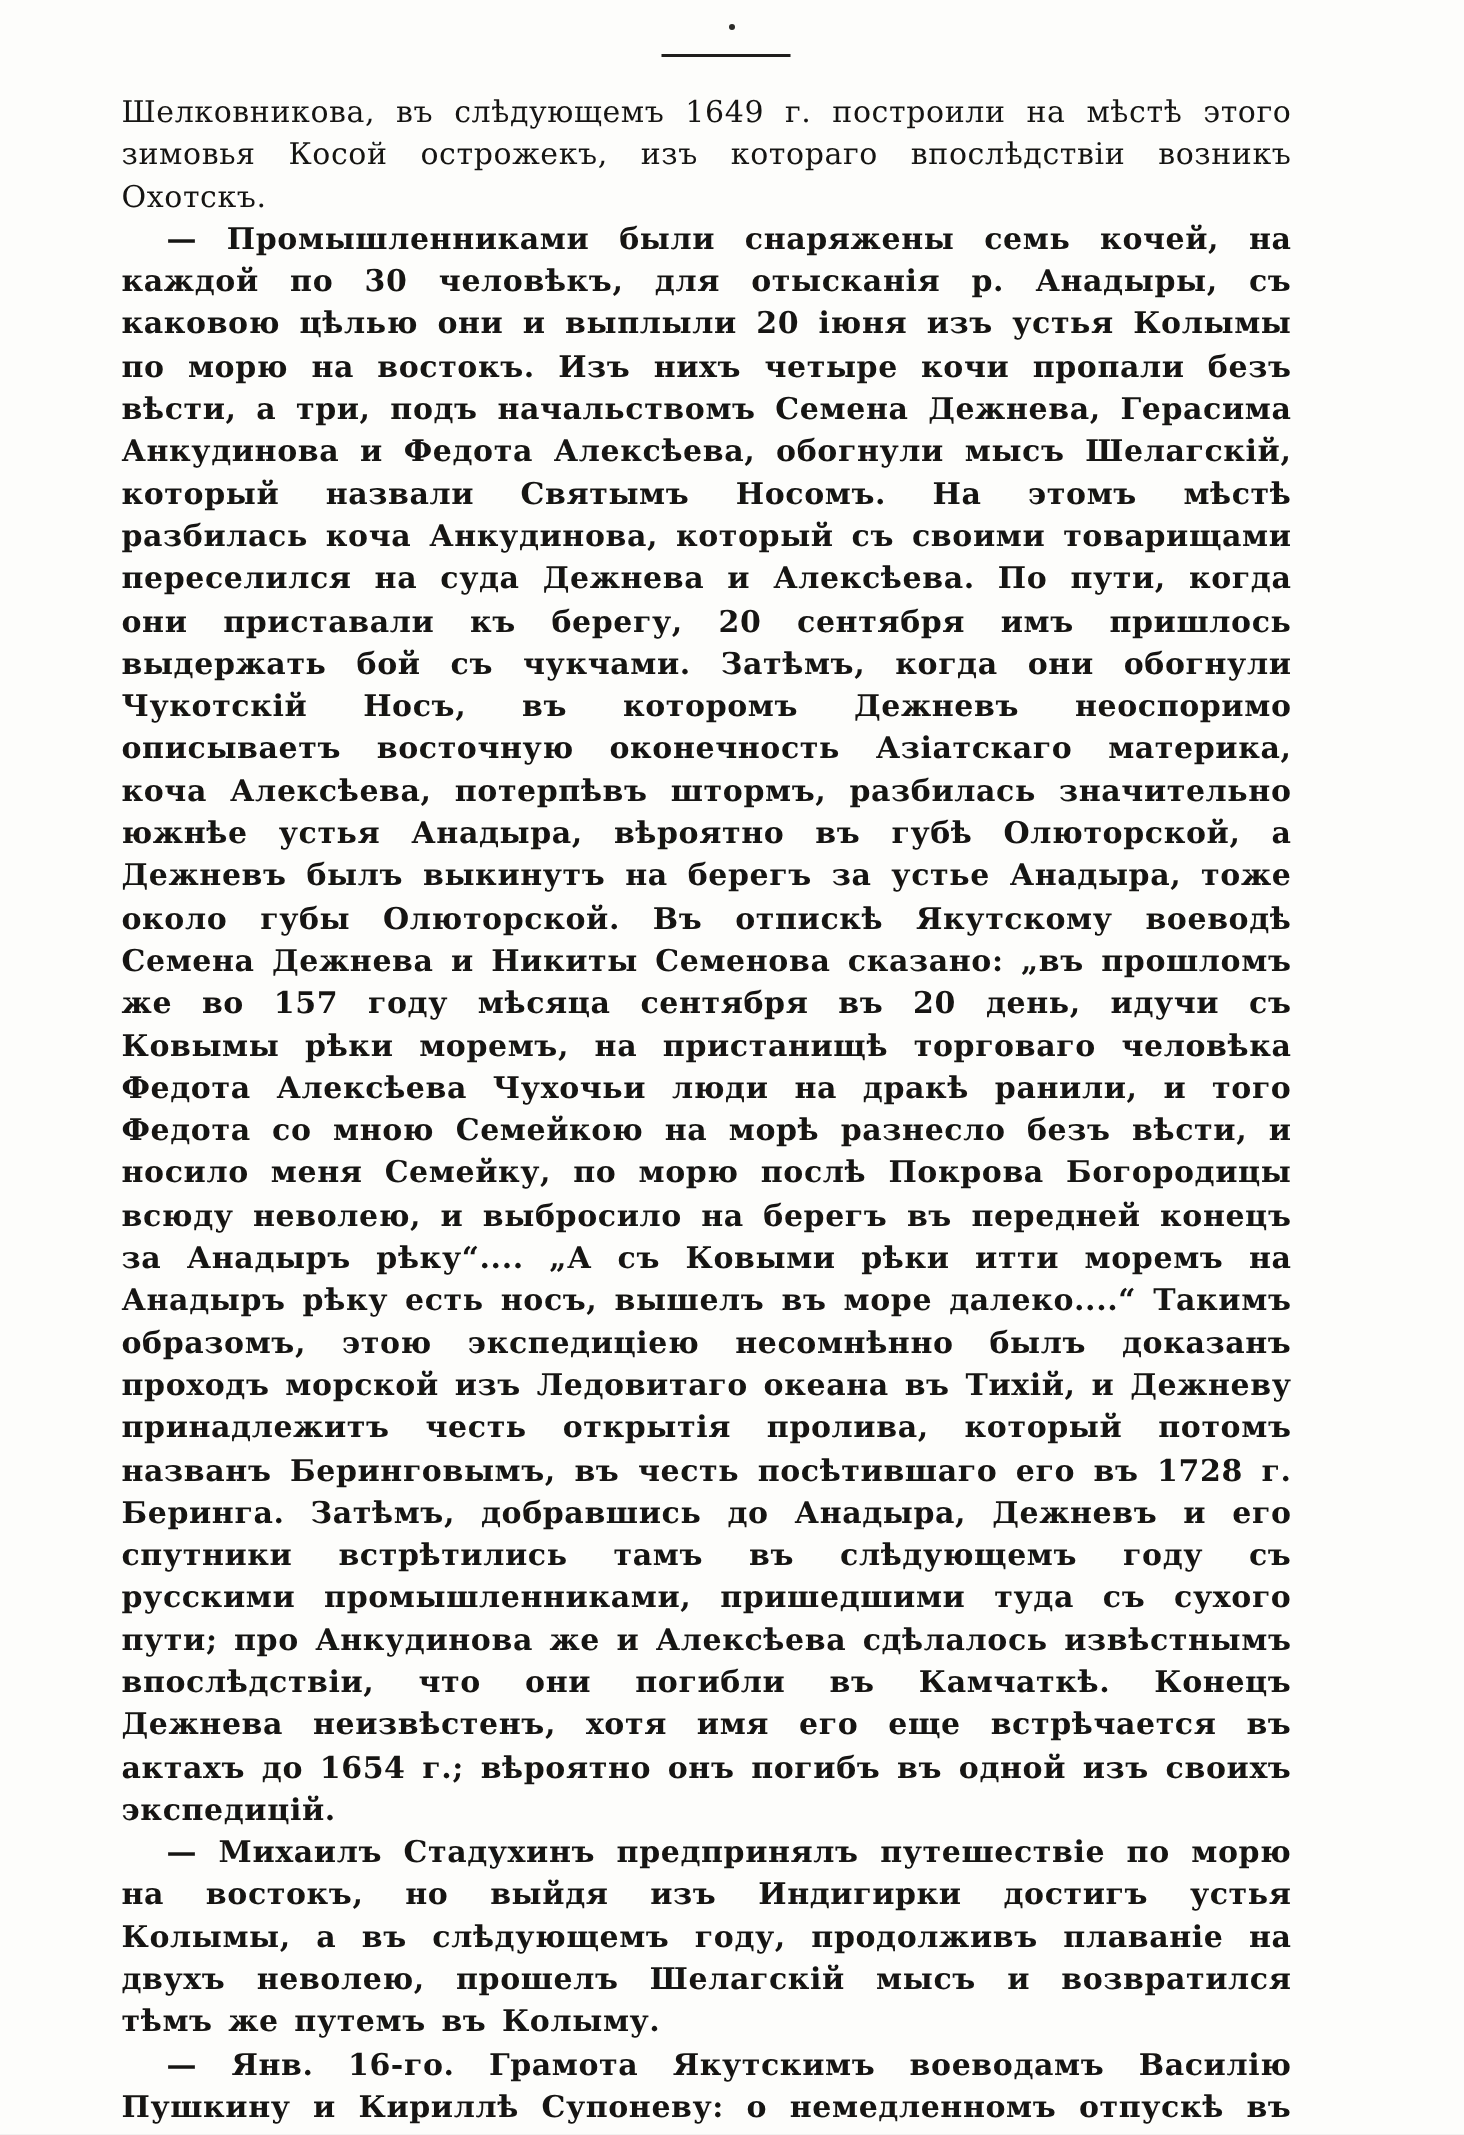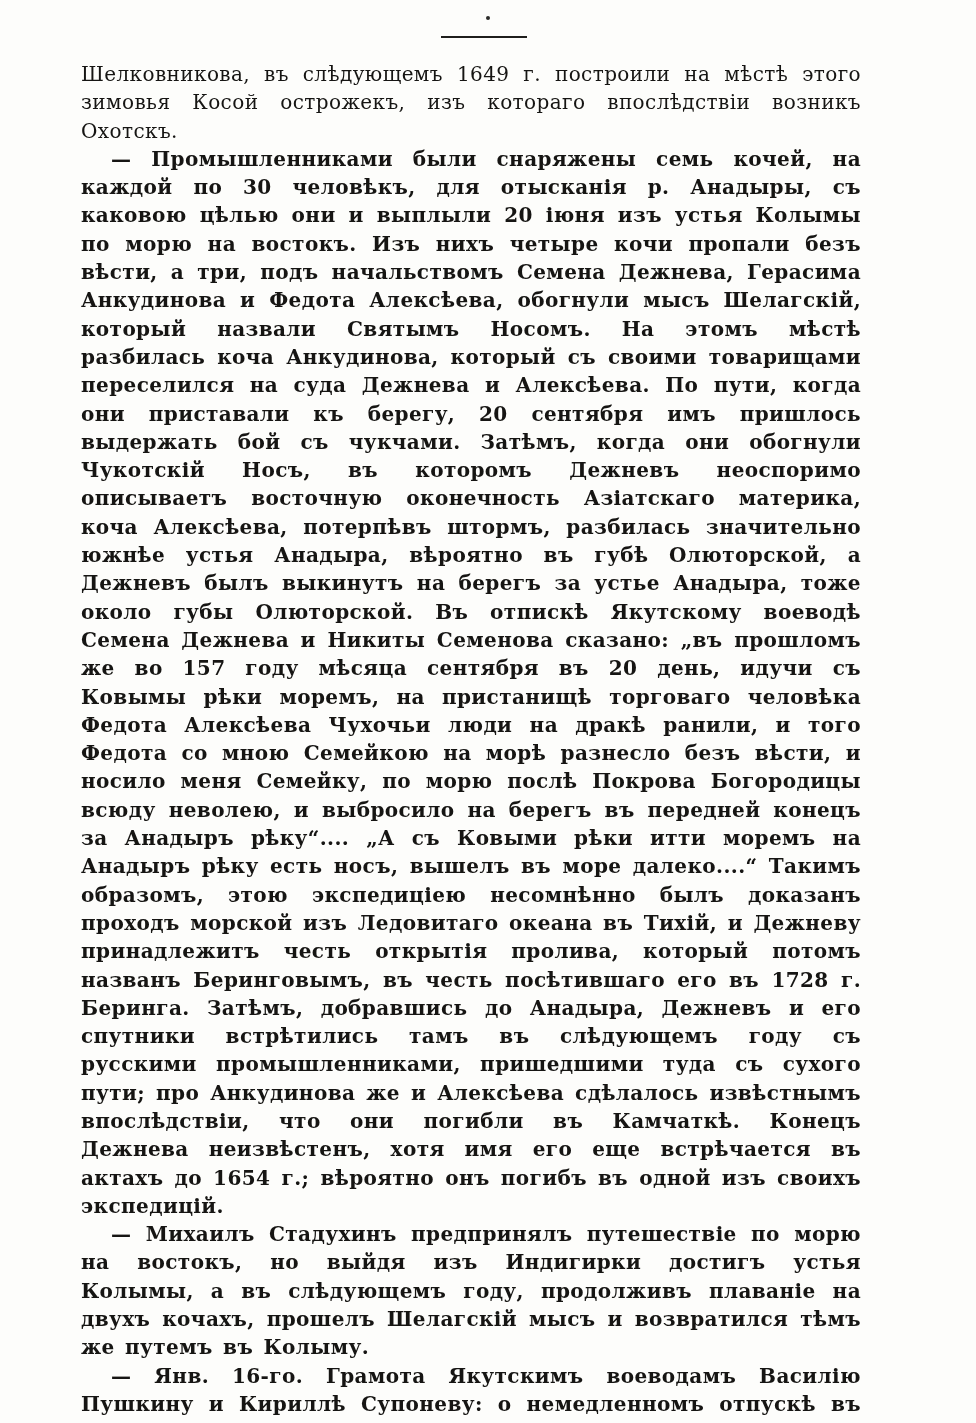--- a/index.html
+++ b/index.html
@@ -61,17 +61,17 @@
 <body>
 
 <div class="page">
 
   <div class="page-top-dot"></div>
   <div class="section-break-rule"></div>
 
   <div class="text-block">
     <p>Шелковникова, въ слѣдующемъ 1649 г. построили на мѣстѣ этого зимовья Косой острожекъ, изъ котораго впослѣдствіи возникъ Охотскъ.</p>
     <p class="indent">— Промышленниками были снаряжены семь кочей, на каждой по 30 человѣкъ, для отысканія р. Анадыры, съ каковою цѣлью они и выплыли 20 іюня изъ устья Колымы по морю на востокъ. Изъ нихъ четыре кочи пропали безъ вѣсти, а три, подъ начальствомъ Семена Дежнева, Герасима Анкудинова и Федота Алексѣева, обогнули мысъ Шелагскій, который назвали Святымъ Носомъ. На этомъ мѣстѣ разбилась коча Анкудинова, который съ своими товарищами переселился на суда Дежнева и Алексѣева. По пути, когда они приставали къ берегу, 20 сентября имъ пришлось выдержать бой съ чукчами. Затѣмъ, когда они обогнули Чукотскій Носъ, въ которомъ Дежневъ неоспоримо описываетъ восточную оконечность Азіатскаго материка, коча Алексѣева, потерпѣвъ штормъ, разбилась значительно южнѣе устья Анадыра, вѣроятно въ губѣ Олюторской, а Дежневъ былъ выкинутъ на берегъ за устье Анадыра, тоже около губы Олюторской. Въ отпискѣ Якутскому воеводѣ Семена Дежнева и Никиты Семенова сказано: „въ прошломъ же во 157 году мѣсяца сентября въ 20 день, идучи съ Ковымы рѣки моремъ, на пристанищѣ торговаго человѣка Федота Алексѣева Чухочьи люди на дракѣ ранили, и того Федота со мною Семейкою на морѣ разнесло безъ вѣсти, и носило меня Семейку, по морю послѣ Покрова Богородицы всюду неволею, и выбросило на берегъ въ передней конецъ за Анадыръ рѣку“....  „А съ Ковыми рѣки итти моремъ на Анадыръ рѣку есть носъ, вышелъ въ море далеко....“  Такимъ образомъ, этою экспедиціею несомнѣнно былъ доказанъ проходъ морской изъ Ледовитаго океана въ Тихій, и Дежневу принадлежитъ честь открытія пролива, который потомъ названъ Беринговымъ, въ честь посѣтившаго его въ 1728 г. Беринга. Затѣмъ, добравшись до Анадыра, Дежневъ и его спутники встрѣтились тамъ въ слѣдующемъ году съ русскими промышленниками, пришедшими туда съ сухого пути; про Анкудинова же и Алексѣева сдѣлалось извѣстнымъ впослѣдствіи, что они погибли въ Камчаткѣ. Конецъ Дежнева неизвѣстенъ, хотя имя его еще встрѣчается въ актахъ до 1654 г.; вѣроятно онъ погибъ въ одной изъ своихъ экспедицій.</p>
-    <p class="indent">— Михаилъ Стадухинъ предпринялъ путешествіе по морю на востокъ, но выйдя изъ Индигирки достигъ устья Колымы, а въ слѣдующемъ году, продолживъ плаваніе на двухъ кочахъ, прошелъ Шелагскій мысъ и возвратился тѣмъ же путемъ въ Колыму.</p>
+    <p class="indent">— Михаилъ Стадухинъ предпринялъ путешествіе по морю на востокъ, но выйдя изъ Индигирки достигъ устья Колымы, а въ слѣдующемъ году, продолживъ плаваніе на двухъ неволею, прошелъ Шелагскій мысъ и возвратился тѣмъ же путемъ въ Колыму.</p>
     <p class="indent justify-last">— Янв. 16-го. Грамота Якутскимъ воеводамъ Василію Пушкину и Кириллѣ Супоневу: о немедленномъ отпускѣ въ Москву прежнихъ</p>
   </div>
 
 </div>
 
 </body></html>

